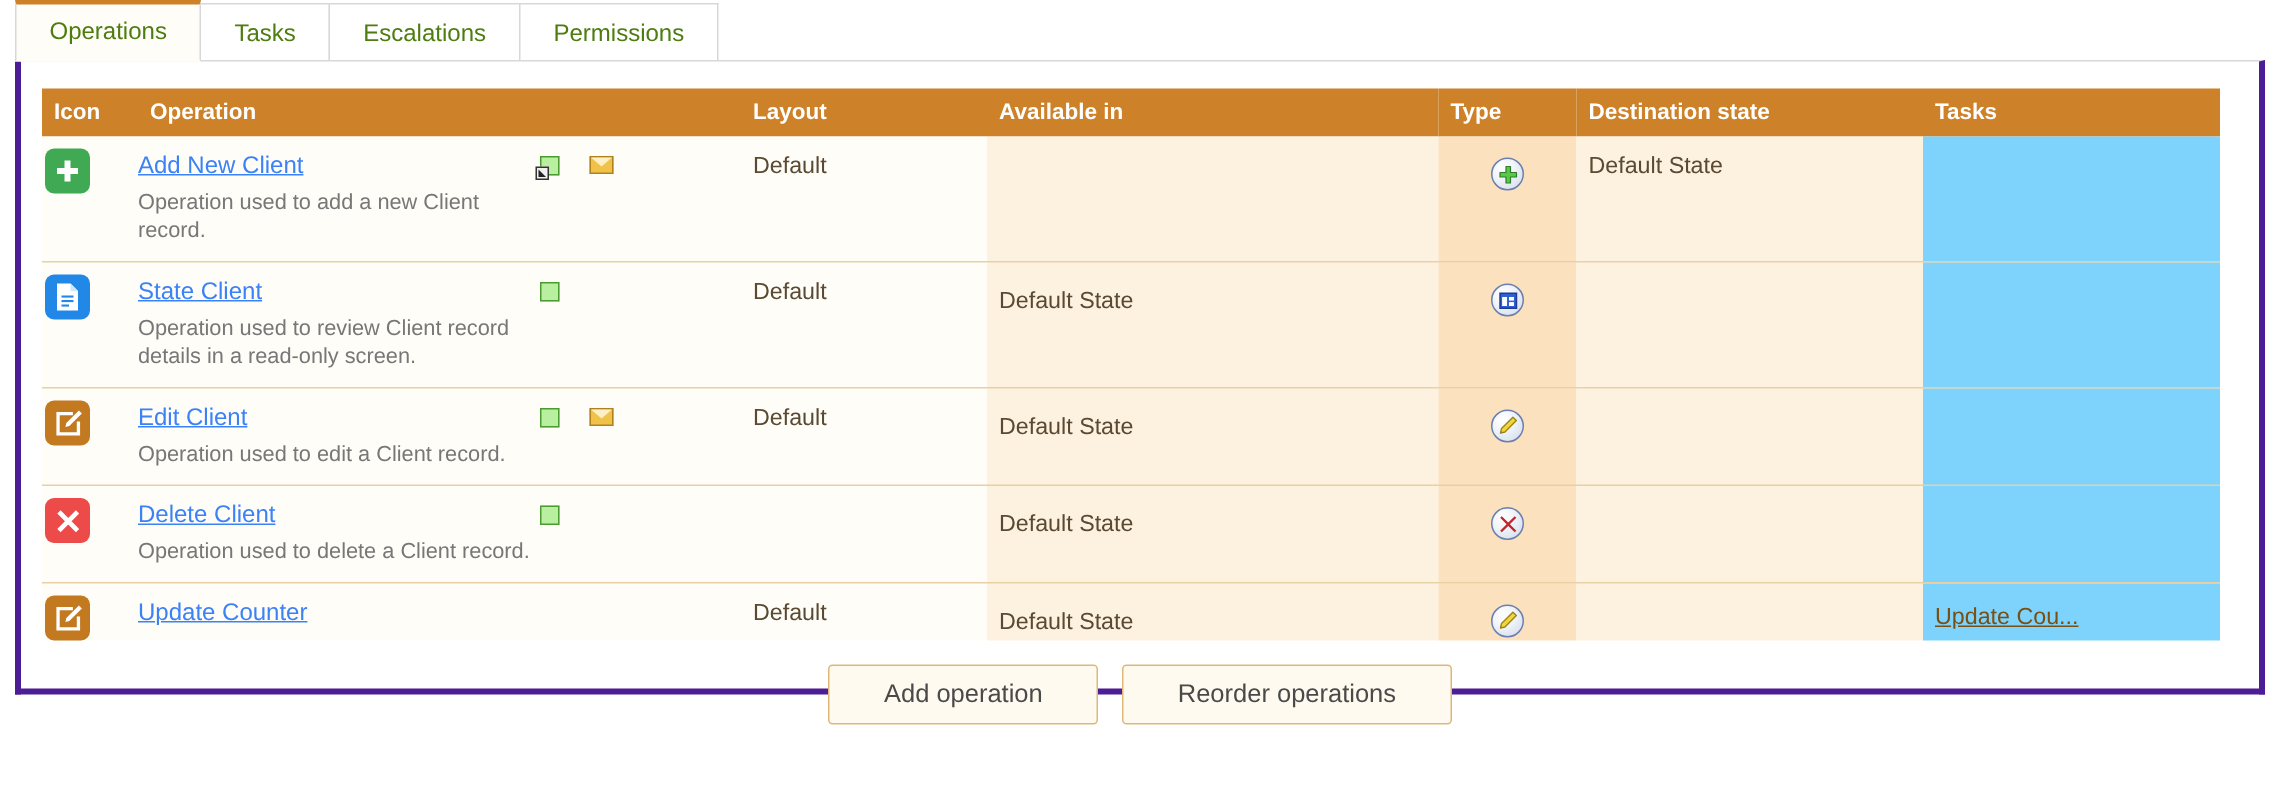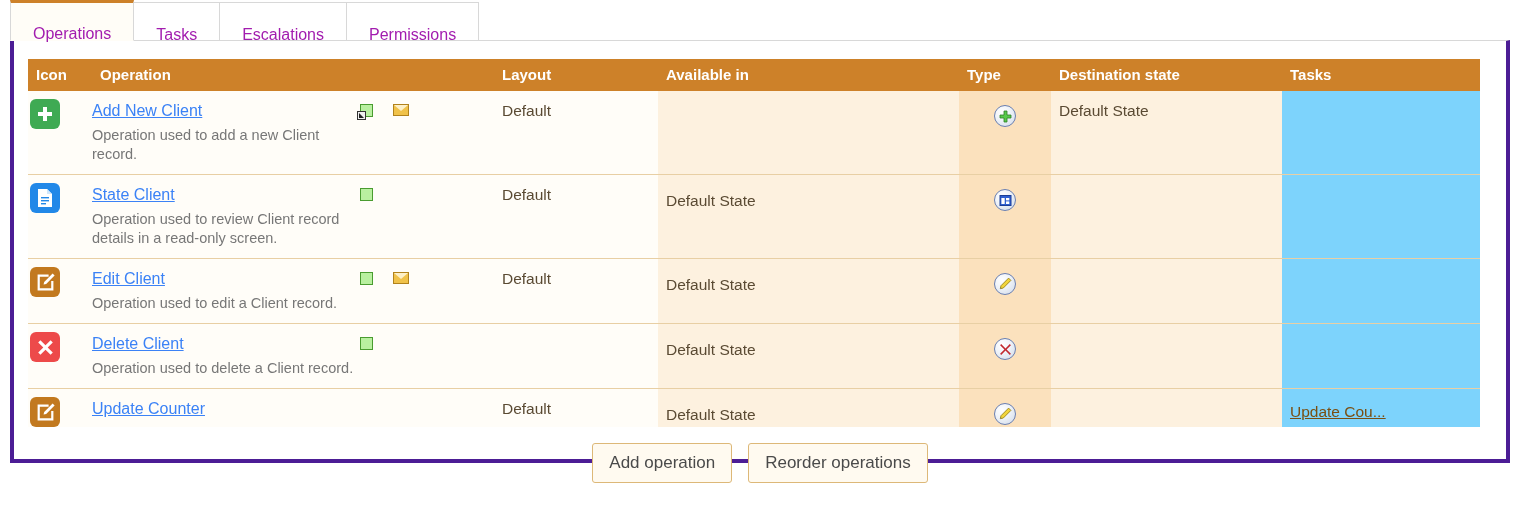--- a/index.html
+++ b/index.html
@@ -22,24 +22,24 @@
     height: 41px;
     padding-left: 10px;
     box-sizing: border-box;
     display: flex;
     align-items: flex-end;
     background: #ffffff;
   }
   .tab {
     height: 39px;
     line-height: 39px;
-    padding: 12px 22px;
+    padding: 0 22px;
     box-sizing: border-box;
     font-size: 16px;
-    color: #a21caf;
+    color: #4d7c0f;
     background: #ffffff;
     border: 1px solid #d8d8d8;
     border-bottom: none;
     margin-right: -1px;
     white-space: nowrap;
     cursor: pointer;
     position: relative;
   }
   .tab.active {
     background: #fffdf7;
@@ -226,21 +226,21 @@
     justify-content: center;
     gap: 16px;
   }
   .btn {
     background: #fffaf0;
     border: 1px solid #ddb878;
     border-radius: 3px;
     color: #4a4a4a;
     font-size: 17px;
     font-family: "Liberation Sans", sans-serif;
-    padding: 9px 16px;
+    padding: 9px 36px;
     cursor: pointer;
   }
 </style>
 </head>
 <body>
 
 <div class="tabbar">
   <div class="tab active"><span>Operations</span></div>
   <div class="tab"><span>Tasks</span></div>
   <div class="tab"><span>Escalations</span></div>

